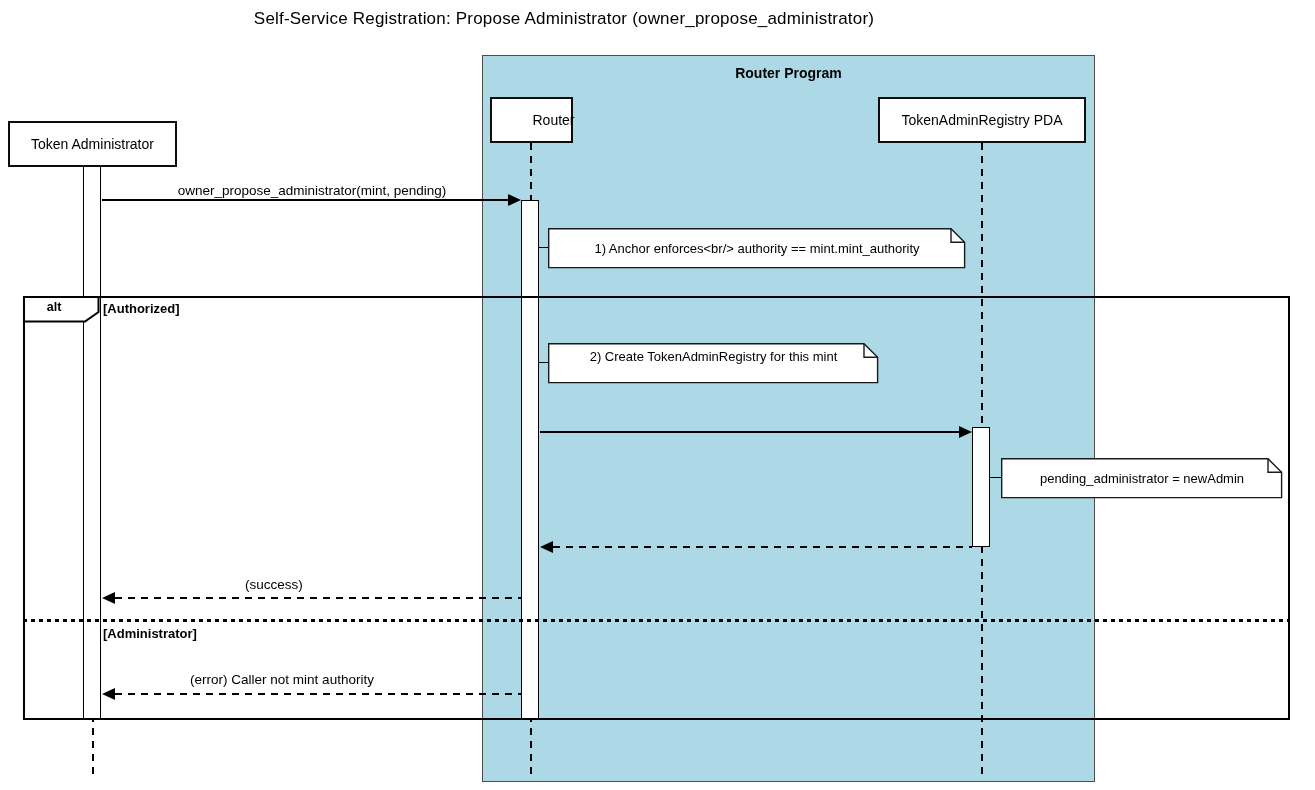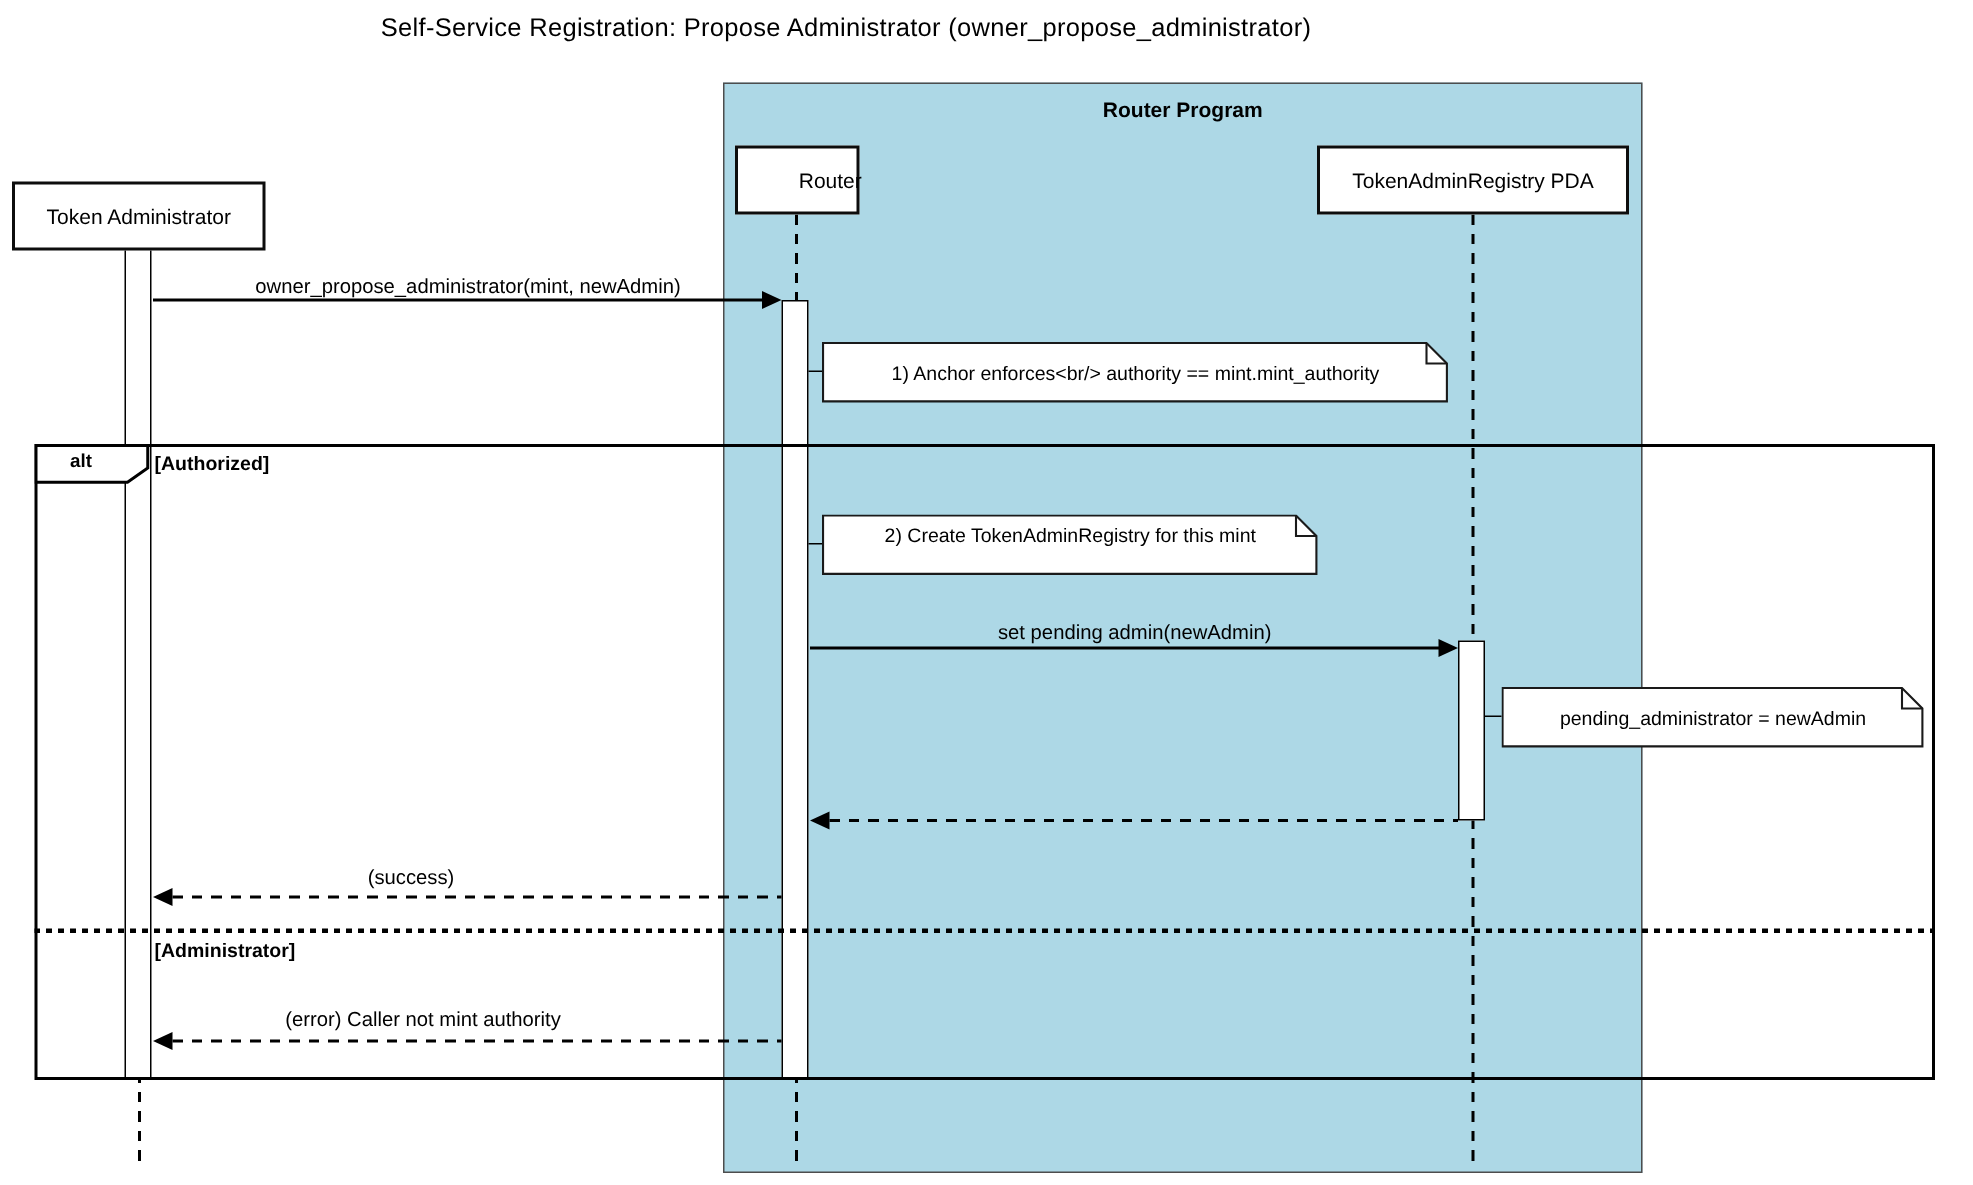--- a/index.html
+++ b/index.html
@@ -99,39 +99,38 @@
 
   <div class="alt-frame"></div>
   <svg class="alt-pentagon" width="77" height="27" viewBox="0 0 77 27">
     <polygon points="1,1 75.5,1 75.5,16 62,25.5 1,25.5" fill="#ffffff" stroke="#000000" stroke-width="2"></polygon>
   </svg>
   <div class="alt-operator">alt</div>
   <div class="guard" style="left:103px; top:301px;">[Authorized]</div>
   <div class="divider"></div>
   <div class="guard" style="left:103px; top:626px;">[Administrator]</div>
 
-  <div class="msg-label" style="left:102px; top:183px; width:420px;">owner_propose_administrator(mint, newAdmin)</div>
+  <div class="msg-label" style="left:102px; top:183px; width:420px;">owner_propose_administrator(mint, pending)</div>
   <div class="line-solid" style="left:102px; top:199px; width:409px;"></div>
   <div class="arrow-right" style="left:508px; top:194px;"></div>
 
   <div class="note-connector" style="left:539px; top:247px; width:10px;"></div>
   <svg class="note" style="left:548px; top:228px;" width="418" height="41" viewBox="0 0 418 41">
     <polygon points="0.7,0.7 403,0.7 416.6,14.3 416.6,39.6 0.7,39.6" fill="#ffffff" stroke="#1a1a1a" stroke-width="1.4"></polygon>
     <polyline points="403,0.7 403,14.3 416.6,14.3" fill="none" stroke="#1a1a1a" stroke-width="1.4"></polyline>
   </svg>
   <div class="note-text" style="left:548px; top:228px; width:418px; height:40px;">1) Anchor enforces&lt;br/&gt; authority == mint.mint_authority</div>
 
   <div class="note-connector" style="left:539px; top:362px; width:10px;"></div>
   <svg class="note" style="left:548px; top:343px;" width="331" height="41" viewBox="0 0 331 41">
     <polygon points="0.7,0.7 316,0.7 329.6,14.3 329.6,39.6 0.7,39.6" fill="#ffffff" stroke="#1a1a1a" stroke-width="1.4"></polygon>
     <polyline points="316,0.7 316,14.3 329.6,14.3" fill="none" stroke="#1a1a1a" stroke-width="1.4"></polyline>
   </svg>
   <div class="note-text" style="left:548px; top:343px; width:331px; height:26px;">2) Create TokenAdminRegistry for this mint</div>
 
-  <div class="msg-label" style="left:540px; top:414px; width:433px;">set pending admin(newAdmin)</div>
   <div class="line-solid" style="left:540px; top:431px; width:421px;"></div>
   <div class="arrow-right" style="left:959px; top:426px;"></div>
 
   <div class="note-connector" style="left:990px; top:477px; width:11px;"></div>
   <svg class="note" style="left:1001px; top:458px;" width="282" height="41" viewBox="0 0 282 41">
     <polygon points="0.7,0.7 267,0.7 280.6,14.3 280.6,39.6 0.7,39.6" fill="#ffffff" stroke="#1a1a1a" stroke-width="1.4"></polygon>
     <polyline points="267,0.7 267,14.3 280.6,14.3" fill="none" stroke="#1a1a1a" stroke-width="1.4"></polyline>
   </svg>
   <div class="note-text" style="left:1001px; top:458px; width:282px; height:40px;">pending_administrator = newAdmin</div>
 

